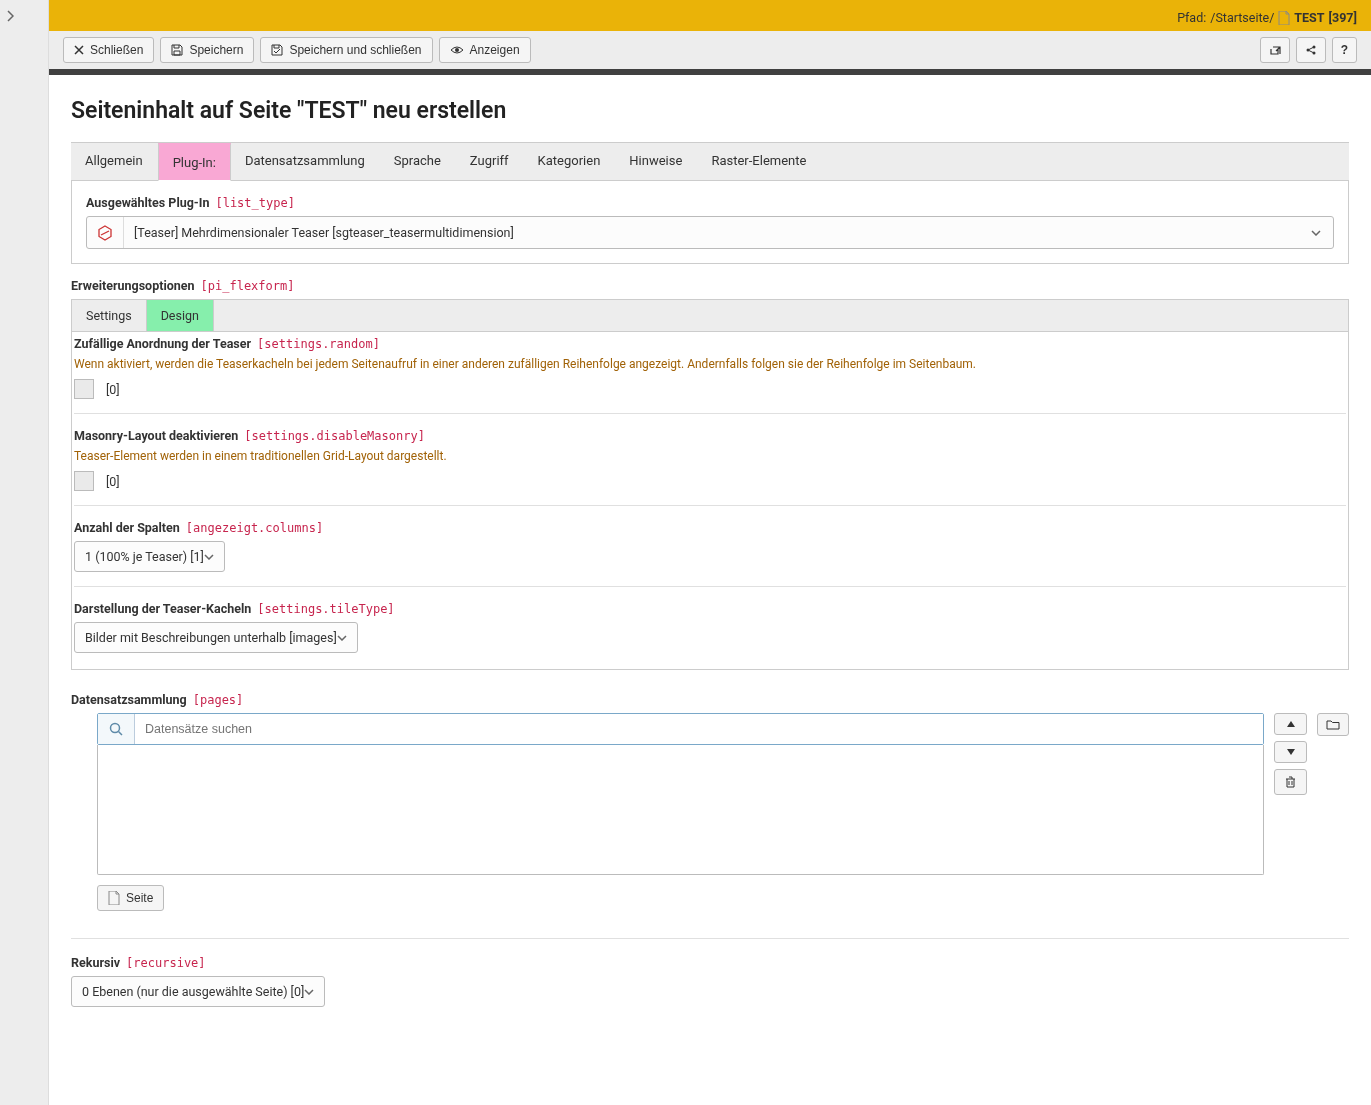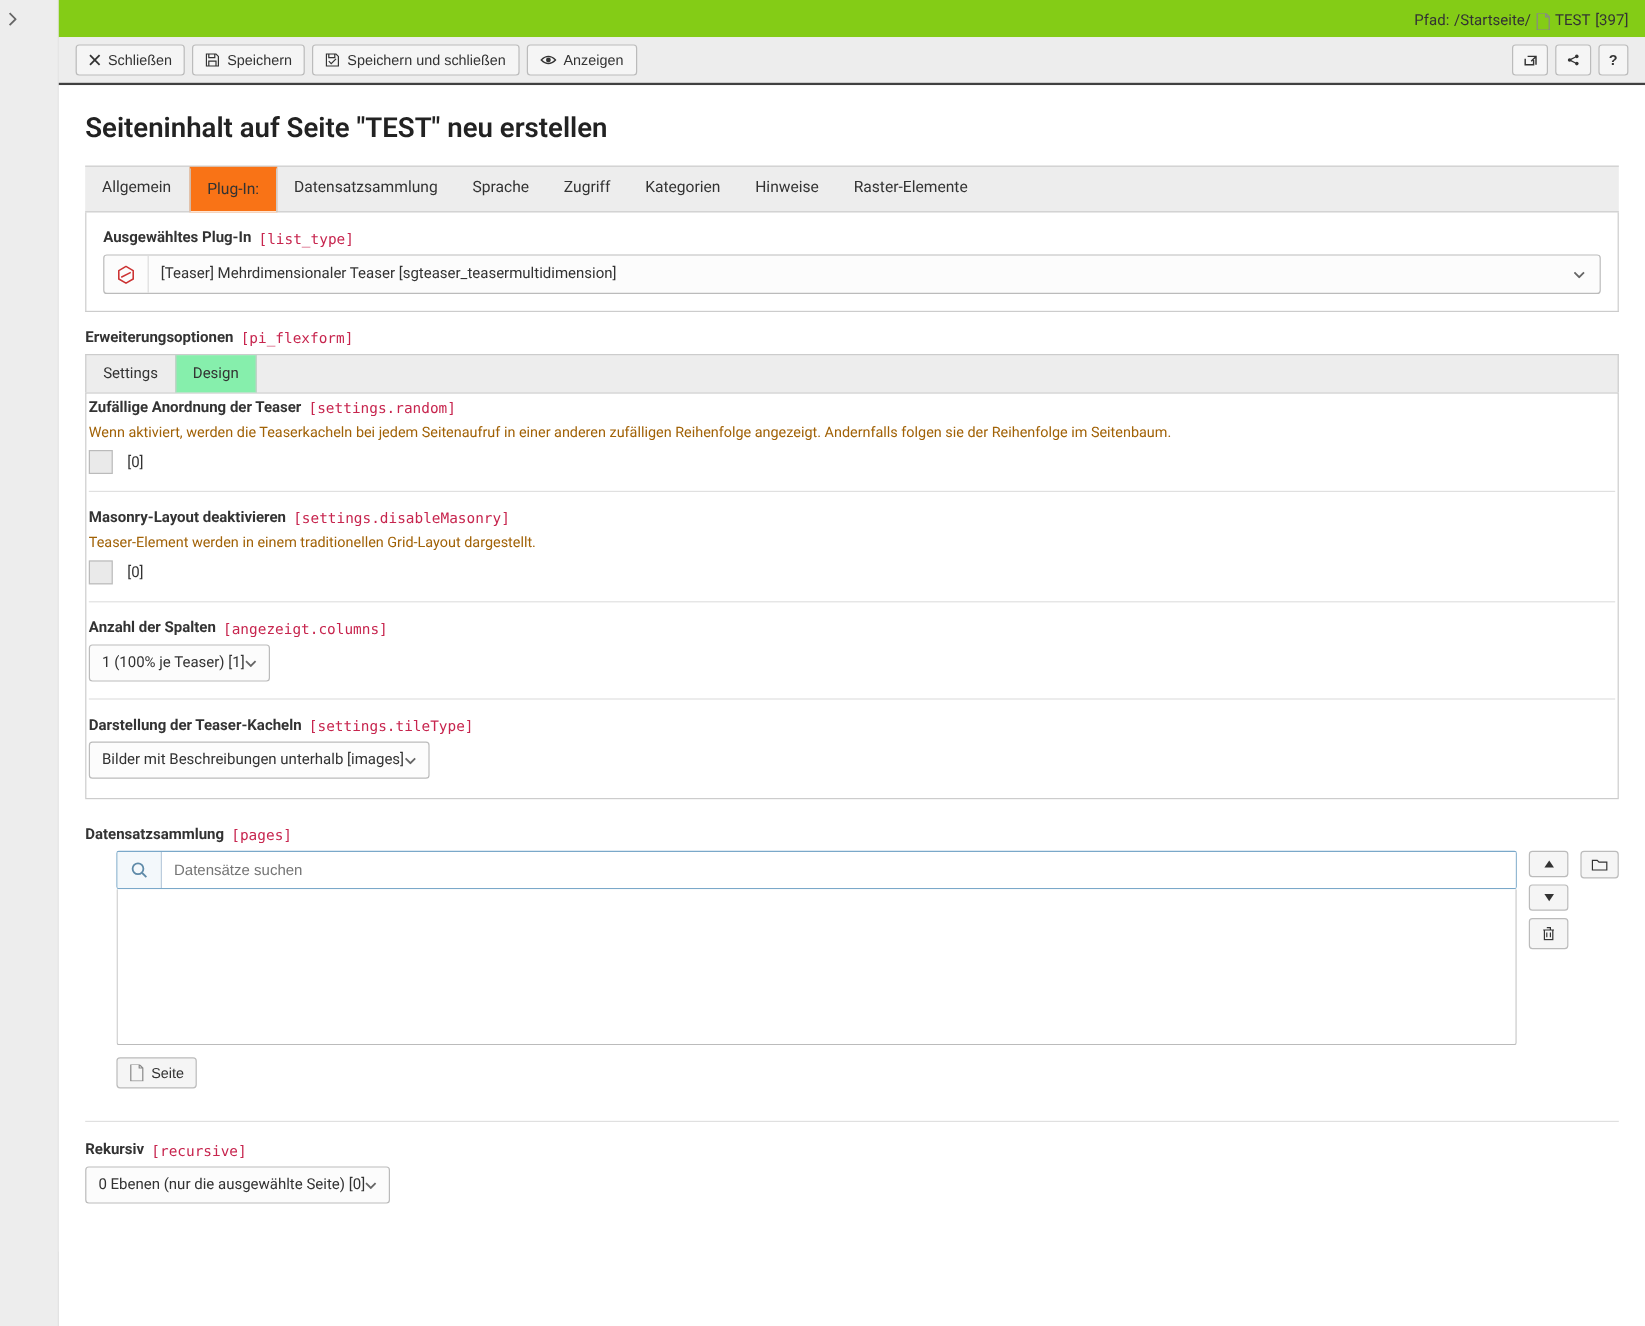--- a/index.html
+++ b/index.html
@@ -1,30 +1,30 @@
 <!DOCTYPE html>
 <html><head>
 <meta charset="utf-8">
 <style>
 * { box-sizing: border-box; margin: 0; padding: 0; }
 body { font-family: -apple-system, BlinkMacSystemFont, "Segoe UI", Roboto, sans-serif; font-size: 13px; color: #333; background: #ededed; }
-.topbar { background: #84cc16; border-bottom: 1px solid #ccc; padding: 6px 14px; display: flex; align-items: center; }
+.topbar { background: #eab308; border-bottom: 1px solid #ccc; padding: 6px 14px; display: flex; align-items: center; }
 .expand-handle { padding: 4px 6px; color: #666; cursor: pointer; }
 .pathbar { margin-left: auto; display: flex; align-items: center; gap: 4px; font-size: 12.5px; }
-.pathbar .bold { font-weight: 400; }
+.pathbar .bold { font-weight: 700; }
 .file-icon-s { width: 12px; height: 14px; }
-.toolbar { background: #ededed; border-bottom: 2px solid #404040; padding: 6px 14px; display: flex; align-items: center; gap: 6px; }
+.toolbar { background: #ededed; border-bottom: 6px solid #404040; padding: 6px 14px; display: flex; align-items: center; gap: 6px; }
 .btn { display: inline-flex; align-items: center; gap: 6px; padding: 5px 10px; border: 1px solid #bbb; border-radius: 3px; background: #f5f5f5; color: #333; font-size: 12px; cursor: pointer; }
 .btn.icon-only { padding: 5px 8px; }
 .toolbar-right { margin-left: auto; display: flex; gap: 6px; }
 .main { background: #fff; margin: 0; padding: 22px 22px 40px 22px; }
 h1 { font-size: 23px; font-weight: 600; margin-bottom: 18px; color: #222; }
 .tabs { display: flex; border-bottom: 1px solid #ccc; background: #ededed; border-top: 1px solid #ccc; }
 .tab { padding: 10px 14px; font-size: 13px; color: #333; cursor: pointer; border-right: 1px solid transparent; }
-.tab.active { background: #f97316; border-right: 1px solid #ccc; border-left: 1px solid #ccc; border-top: 2px solid transparent; margin-bottom: -1px; border-bottom: 1px solid #fff; }
+.tab.active { background: #f9a8d4; border-right: 1px solid #ccc; border-left: 1px solid #ccc; border-top: 2px solid transparent; margin-bottom: -1px; border-bottom: 1px solid #fff; }
 .tab:first-child.active { border-left: none; }
 .panel { border: 1px solid #ccc; border-top: none; padding: 14px; }
 .field-label { font-weight: 700; font-size: 12.5px; margin-bottom: 6px; display: flex; align-items: center; gap: 6px; }
 .field-code { font-family: "Consolas", monospace; color: #c7254e; font-size: 12px; font-weight: normal; }
 .select-row { display: flex; align-items: stretch; border: 1px solid #bbb; border-radius: 3px; background: #fcfcfc; }
 .select-row .icon-cell { display: flex; align-items: center; justify-content: center; padding: 0 10px; border-right: 1px solid #ddd; }
 .select-row .text-cell { flex: 1; display: flex; align-items: center; padding: 8px 10px; font-size: 12.5px; }
 .select-row .chevron-cell { display: flex; align-items: center; padding: 0 12px; color: #666; }
 .section { border-bottom: 1px solid #e0e0e0; padding: 14px 0; }
 .section:last-child { border-bottom: none; }

